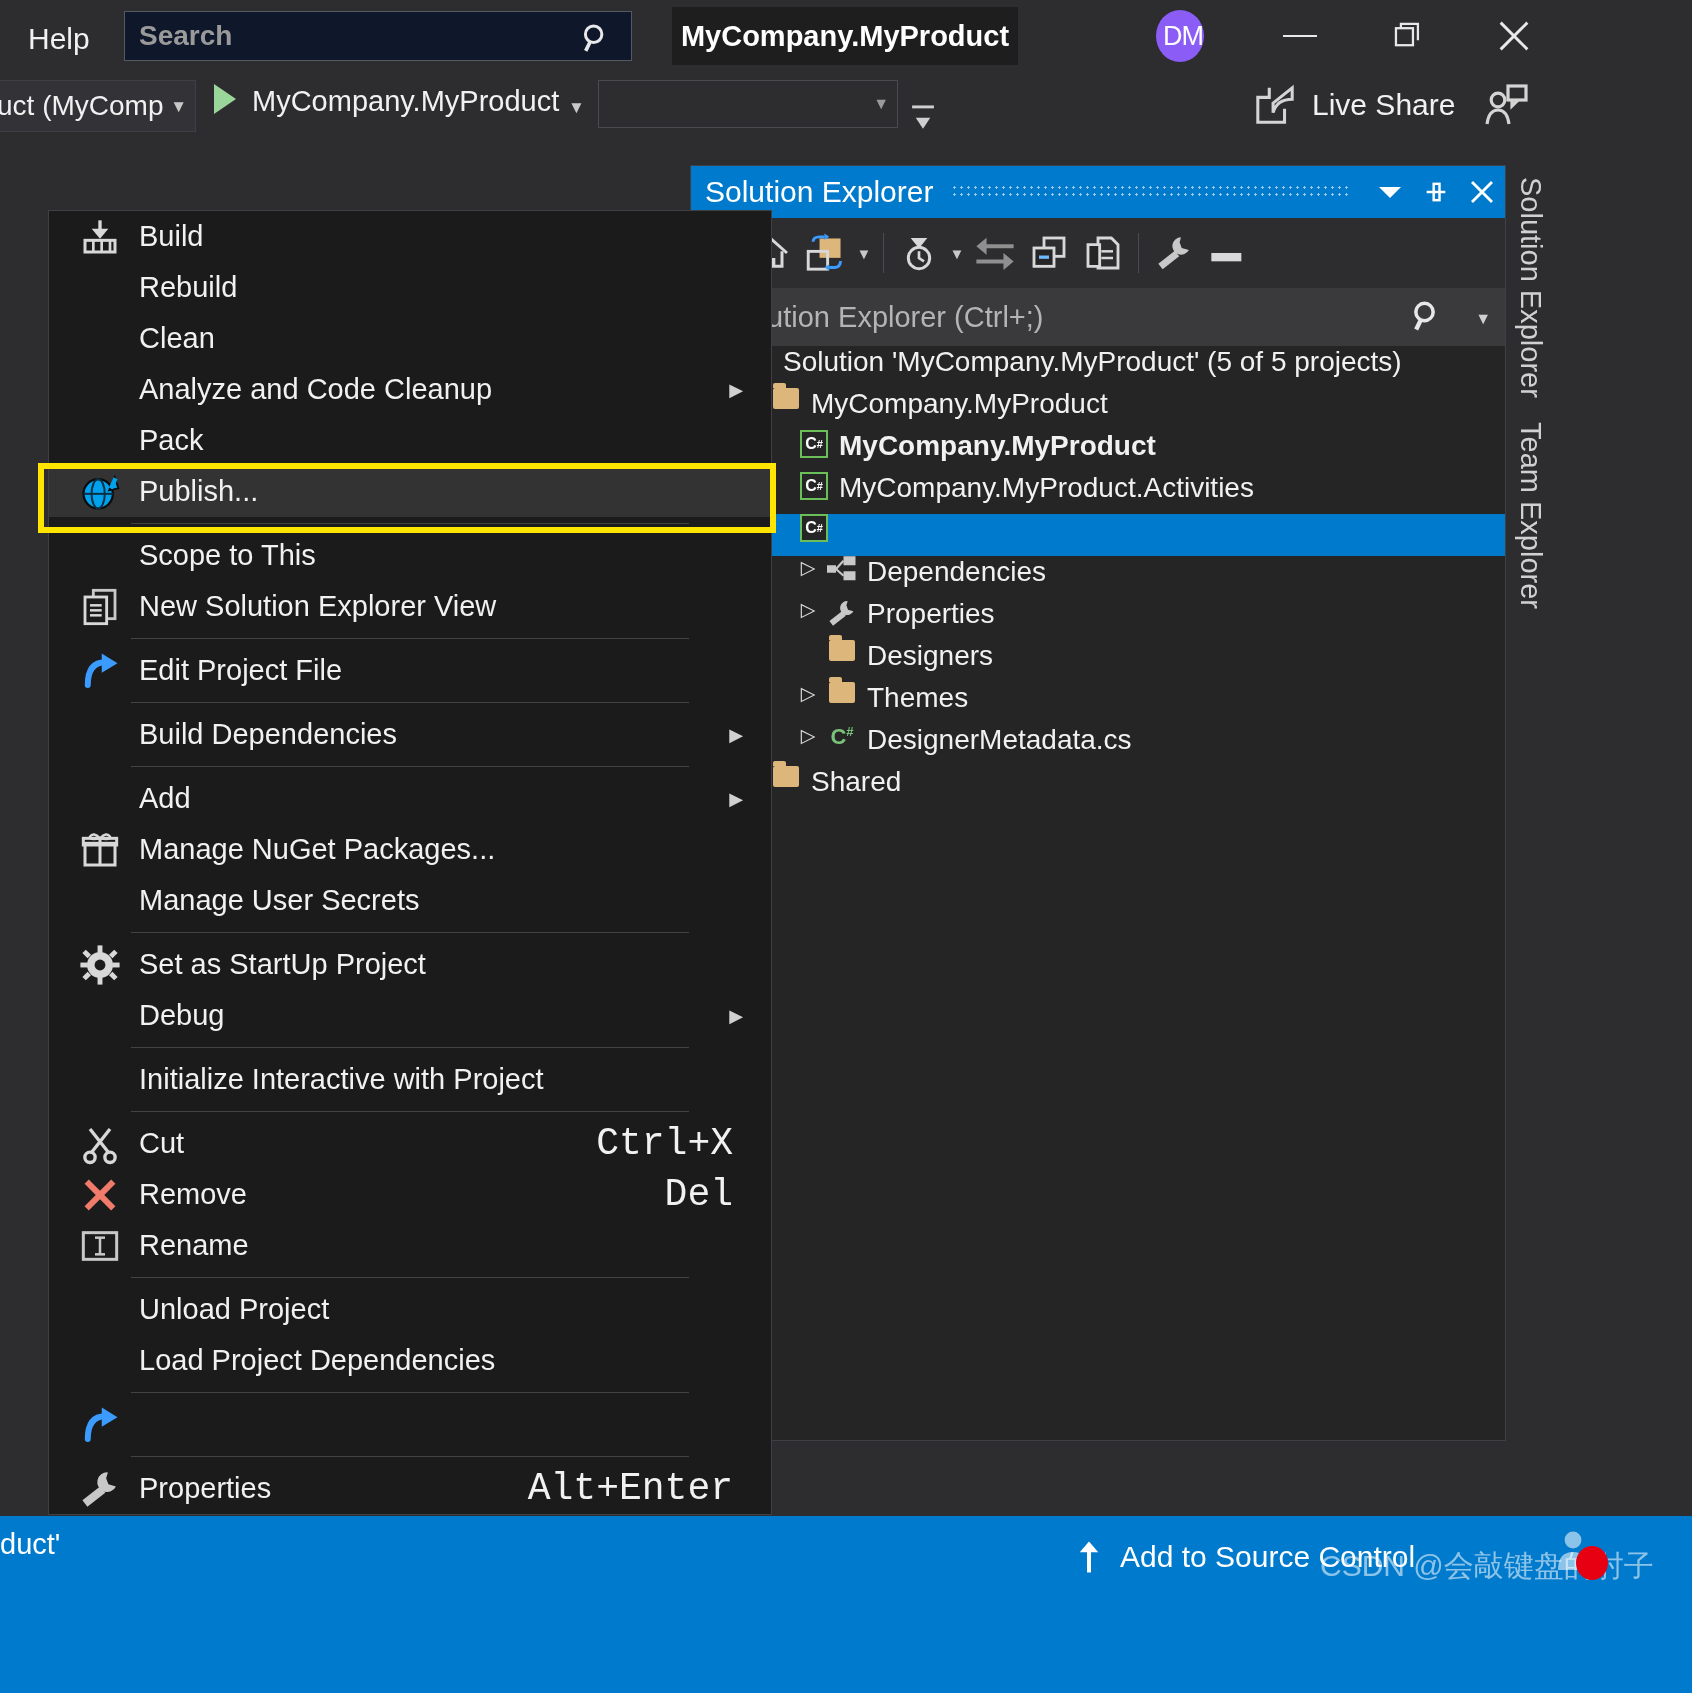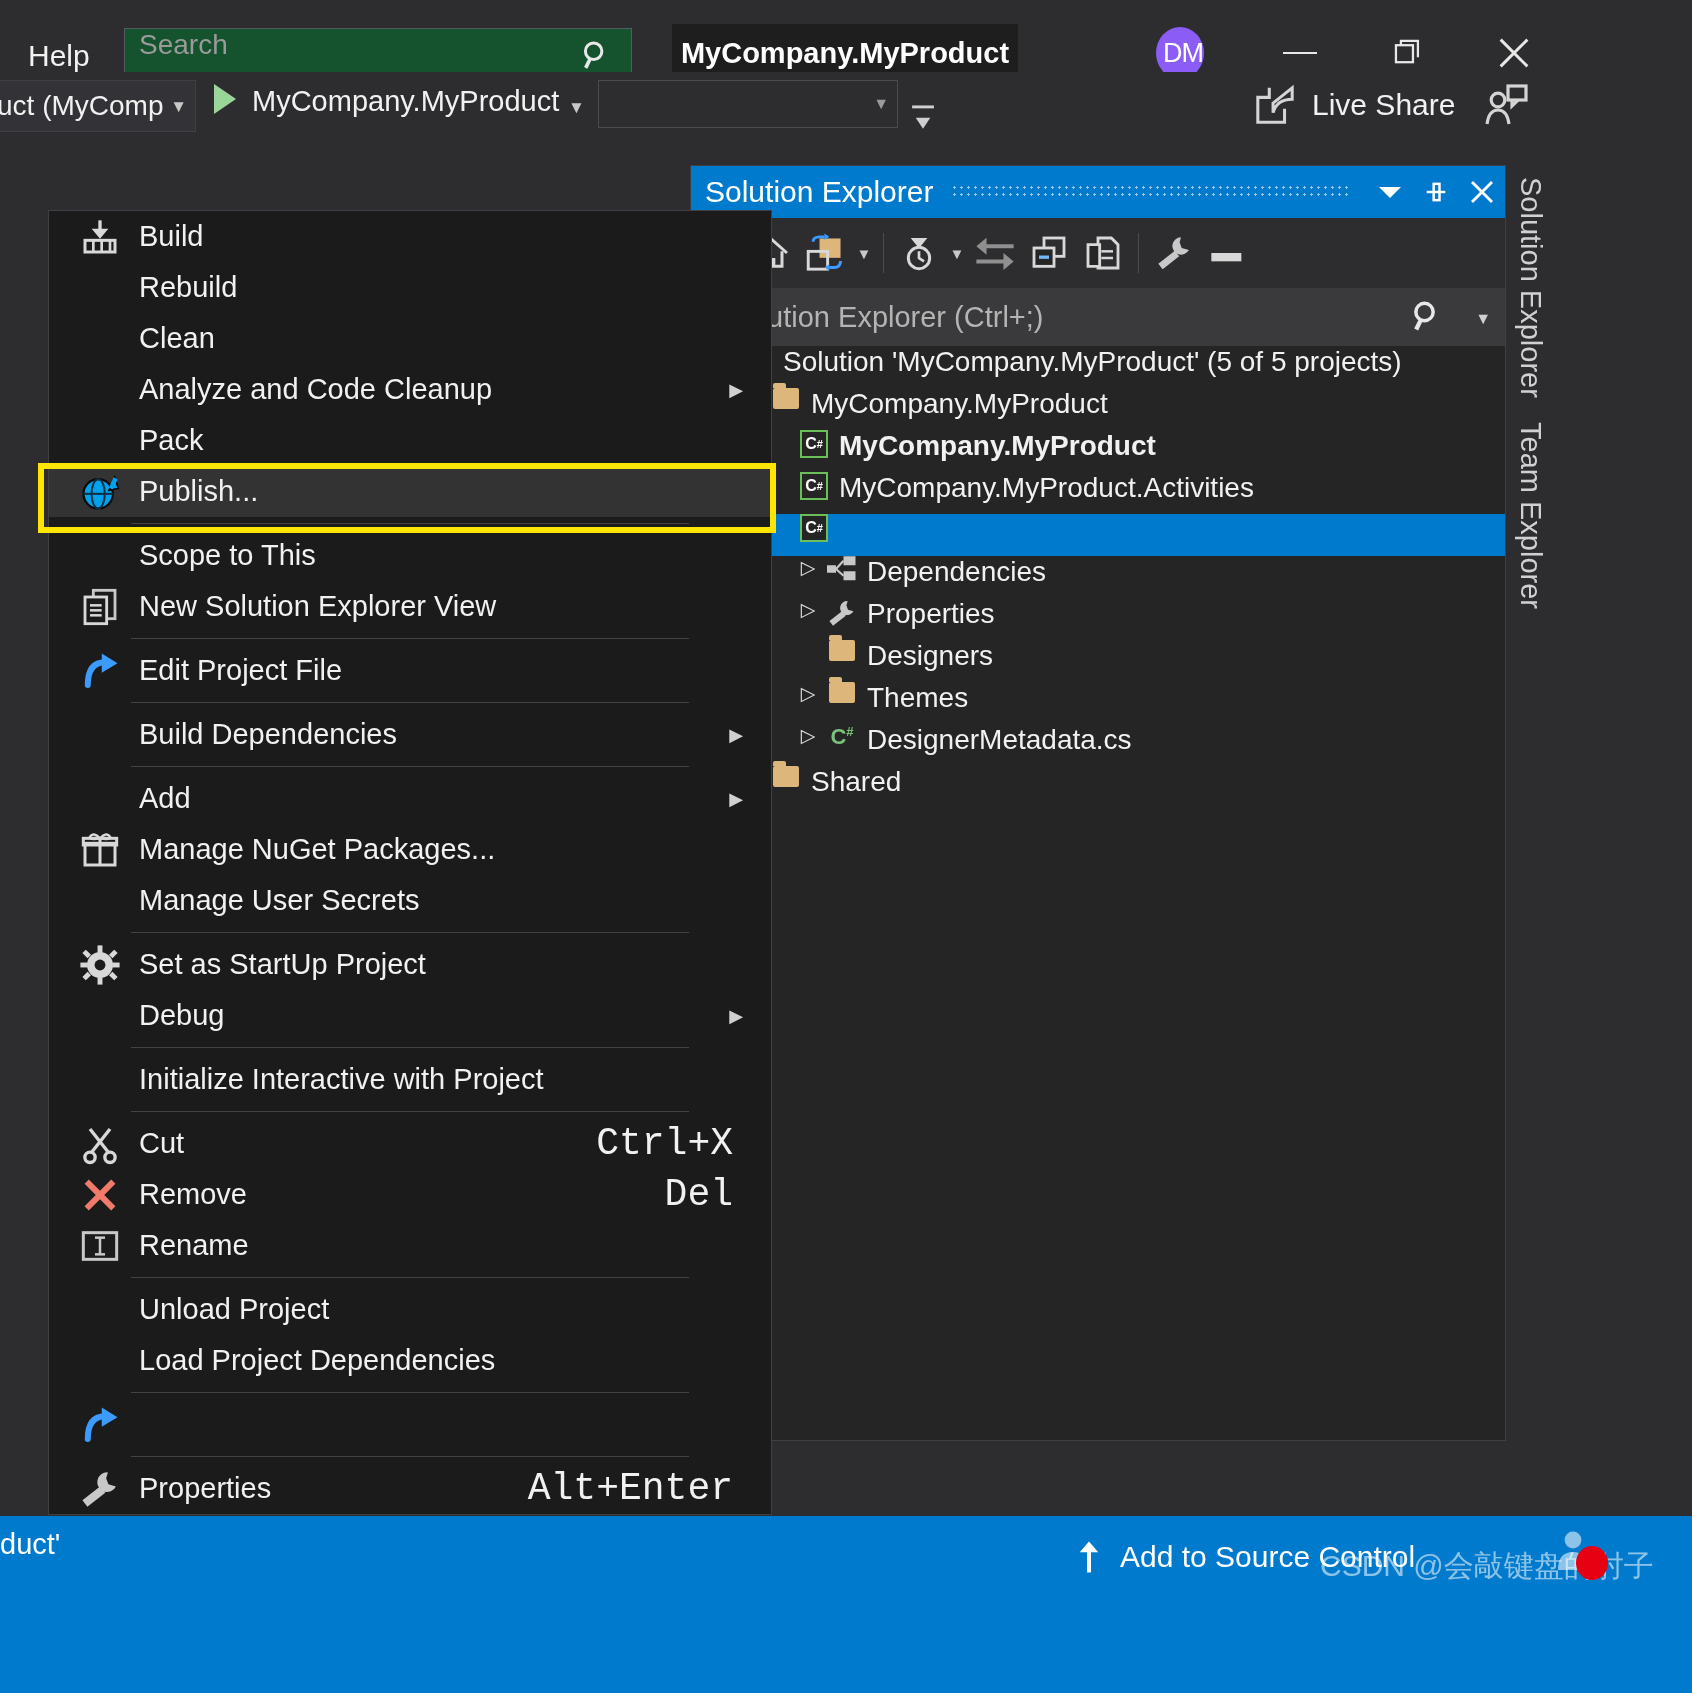--- a/index.html
+++ b/index.html
@@ -6,31 +6,31 @@
   body{
     width:1692px;height:1693px;
     background:#2d2d30;
     font-family:"Liberation Sans", sans-serif;
     color:#f1f1f1;
     overflow:hidden;
     position:relative;
   }
   
   #titlebar{
-    position:absolute;left:0;top:17px;width:1692px;height:72px;
+    position:absolute;left:0;top:0;width:1692px;height:72px;
     background:#2d2d30;
   }
   #help-menu{
     position:absolute;left:20px;top:18px;font-size:30px;color:#f1f1f1;
     padding:4px 8px;
   }
   #search-box{
     position:absolute;left:124px;top:11px;width:508px;height:50px;
-    background:#14532d;border:1px solid #555a60;box-sizing:border-box;
-    display:flex;
+    background:#0f172a;border:1px solid #555a60;box-sizing:border-box;
+    display:flex;align-items:center;font-weight:bold;
   }
   #search-box .ph{font-size:28px;color:#9a9a9a;margin-left:14px;}
   #search-box .mag{position:absolute;right:16px;top:8px;}
   #win-title{
     position:absolute;left:672px;top:7px;width:346px;height:58px;
     background:#1e1e1e;display:flex;align-items:center;justify-content:center;
     font-size:29px;font-weight:bold;color:#ffffff;
   }
   #avatar{
     position:absolute;left:1156px;top:10px;width:48px;height:52px;border-radius:50%;

